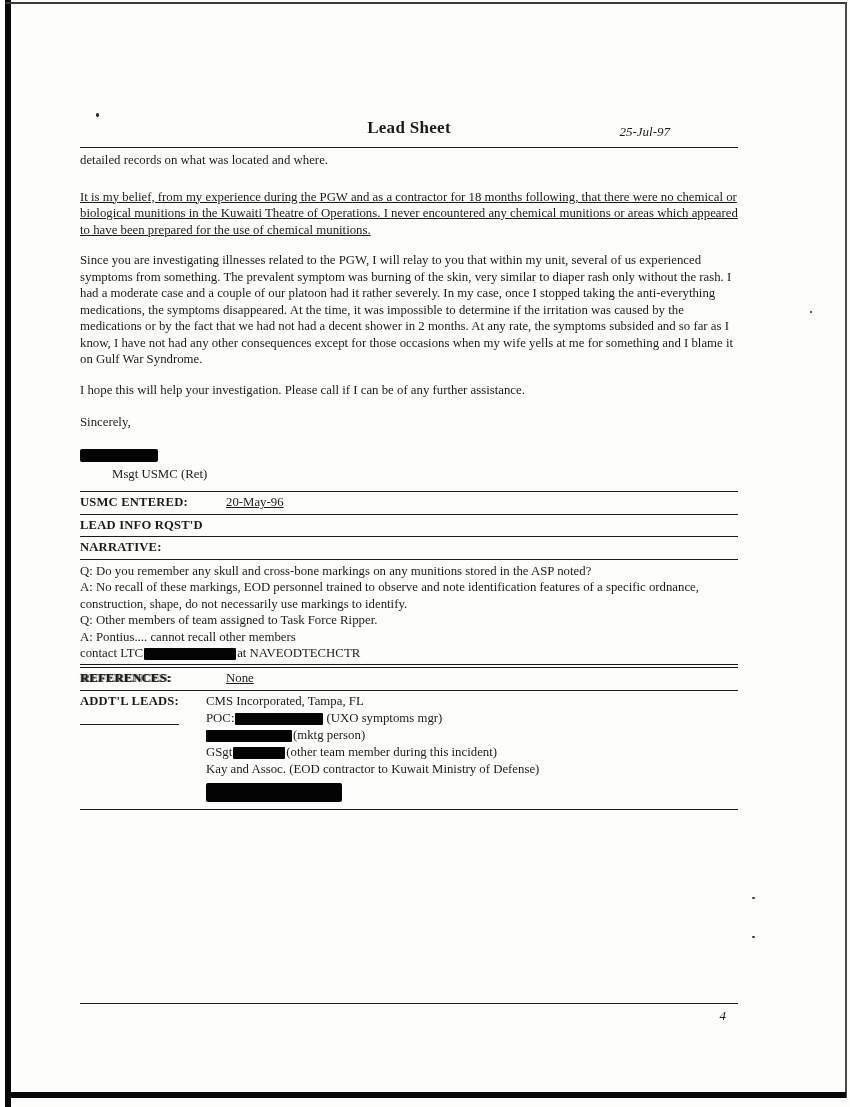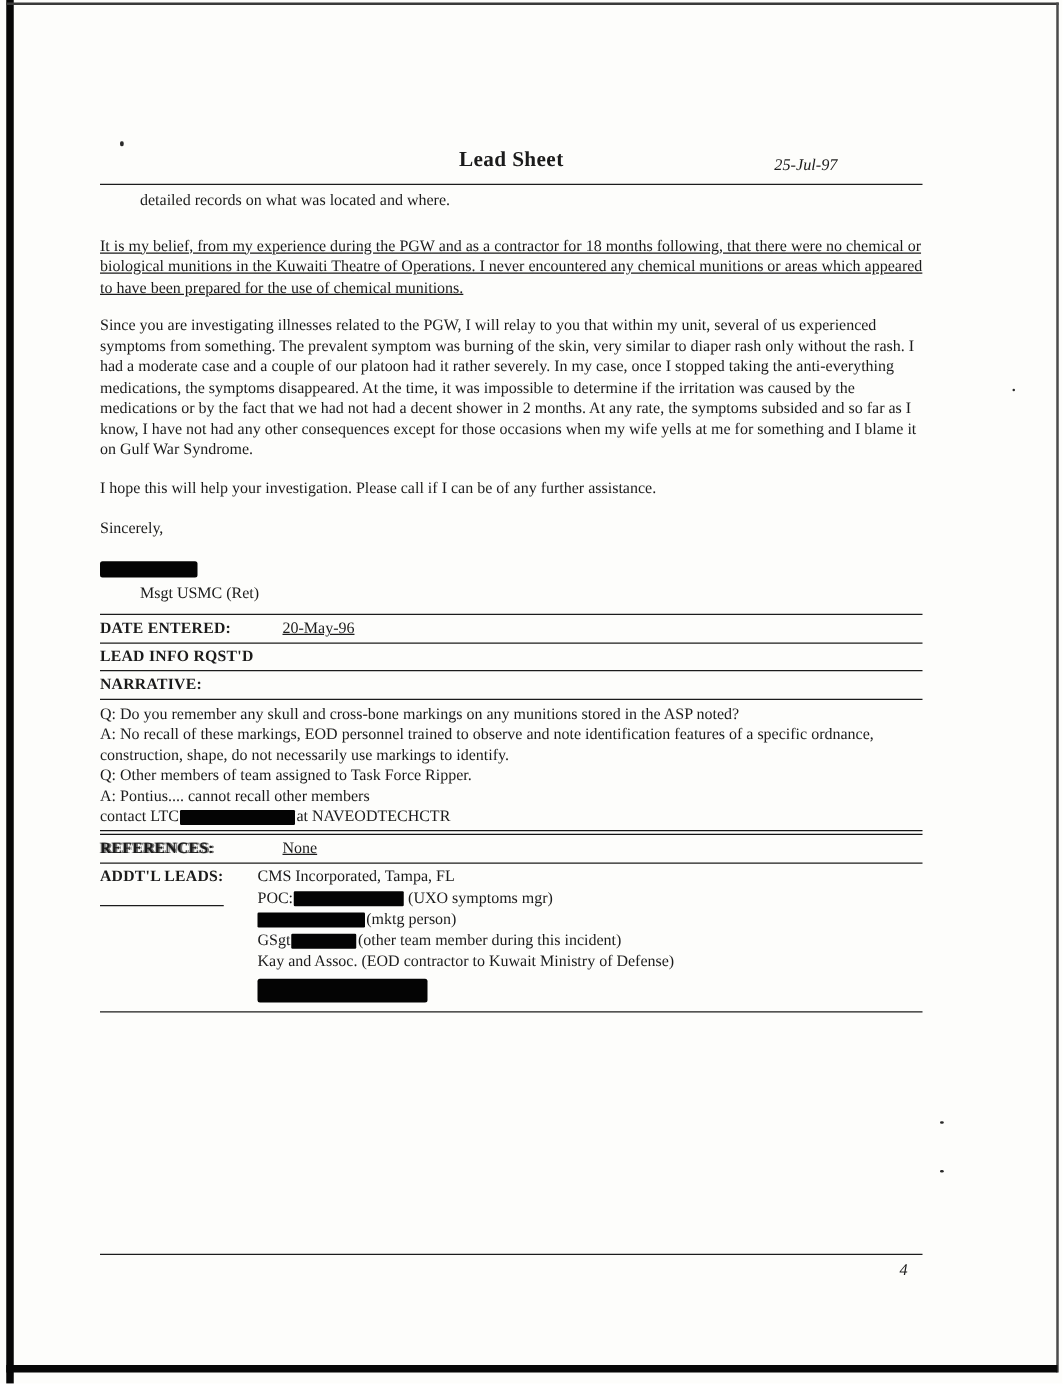--- a/index.html
+++ b/index.html
@@ -39,21 +39,21 @@
   .doc-date {
     position: absolute;
     right: 68px;
     top: 4px;
     font-style: italic;
     font-size: 13px;
   }
   .rule-top { border: none; border-top: 1.6px solid #1c1c1c; margin: 5px 0 0 0; }
 
   p { margin: 0; }
-  .fragment { margin-top: 4px; margin-left: 32px; }
+  .fragment { margin-top: 4px; }
   .para { margin-top: 14px; }
   .para-first { margin-top: 20px; text-decoration: underline; }
   .closing { margin-top: 16px; }
 
   .redact {
     display: inline-block;
     background: #040404;
     border-radius: 1px;
     vertical-align: middle;
     height: 12px;
@@ -118,21 +118,21 @@
     <p class="para">Since you are investigating illnesses related to the PGW, I will relay to you that within my unit, several of us experienced symptoms from something.  The prevalent symptom was burning of the skin, very similar to diaper rash only without the rash.  I had a moderate case and a couple of our platoon had it rather severely.  In my case, once I stopped taking the anti-everything medications, the symptoms disappeared.  At the time, it was impossible to determine if the irritation was caused by the medications or by the fact that we had not had a decent shower in 2 months.  At any rate, the symptoms subsided and so far as I know, I have not had any other consequences except for those occasions when my wife yells at me for something and I blame it on Gulf War Syndrome.</p>
     <p class="para">I hope this will help your investigation.  Please call if I can be of any further assistance.</p>
     <p class="para closing">Sincerely,</p>
 
     <span class="redact sig-bar"></span>
     <p class="sig-title">Msgt USMC (Ret)</p>
 
     <div class="lead-table">
 
       <div class="trow">
-        <span class="tlabel">DATE ENTERED:</span>
+        <span class="tlabel">USMC ENTERED:</span>
         <span class="tvalue-offset">20-May-96</span>
       </div>
 
       <div class="trow">
         <span class="tlabel">LEAD INFO RQST'D</span>
       </div>
 
 
       <div class="trow">
         <span class="tlabel">NARRATIVE:</span>

